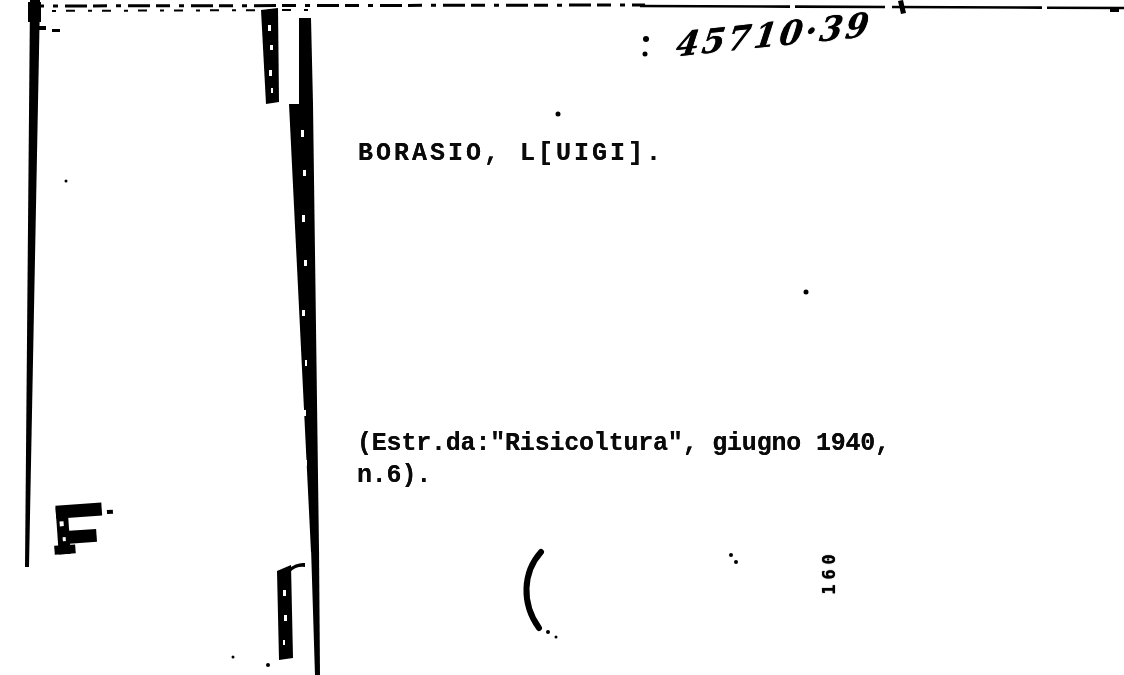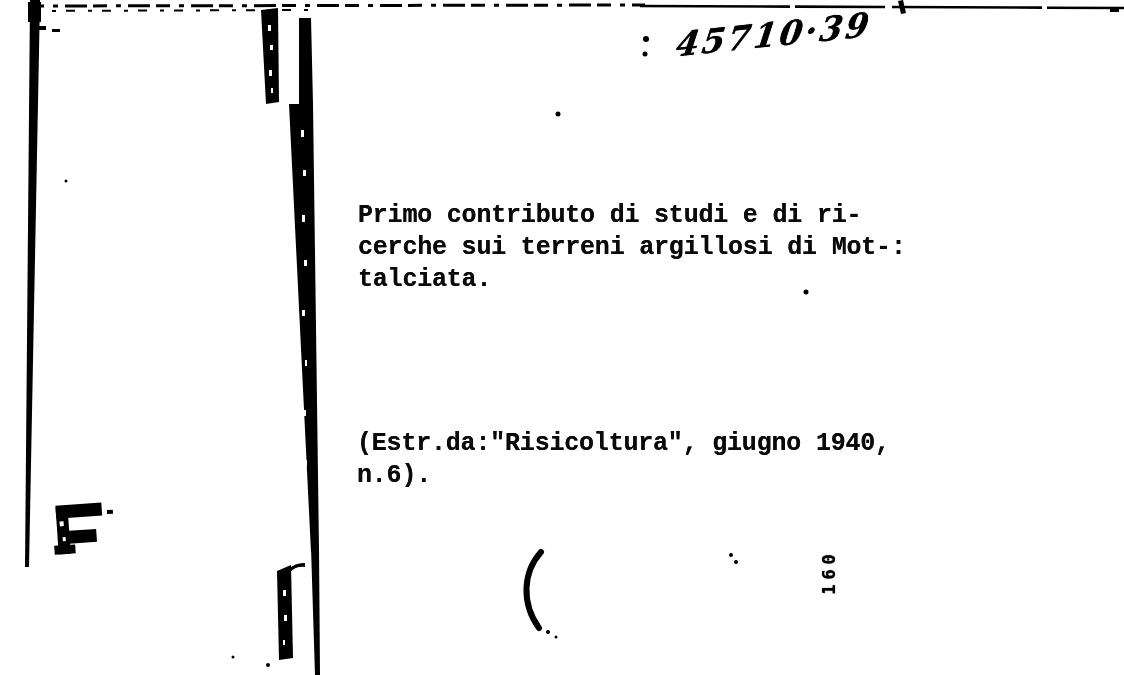--- a/index.html
+++ b/index.html
@@ -113,24 +113,22 @@
         <circle cx="556" cy="637" r="1.5"></circle>
         <circle cx="268" cy="665" r="2"></circle>
         <circle cx="233" cy="657" r="1.5"></circle>
         <circle cx="66" cy="181" r="1.5"></circle>
       </g>
     </g>
   </svg>
 
   <div id="call-number">45710·39</div>
 
+  <div class="tw heading" style="left:358px;top:138px;">BORASIO, L[UIGI].</div>
 
-  <div class="tw" style="left:358px;top:200px;">Primo contributo di studi e di ri-
-cerche sui terreni argillosi di Mot-:
-talciata.</div>
 
 
   <div class="tw" style="left:357px;top:428px;">(Estr.da:"Risicoltura", giugno 1940,
 n.6).</div>
 
   <div id="stamp-160">160</div>
 
 </div>
 
 </body></html>

